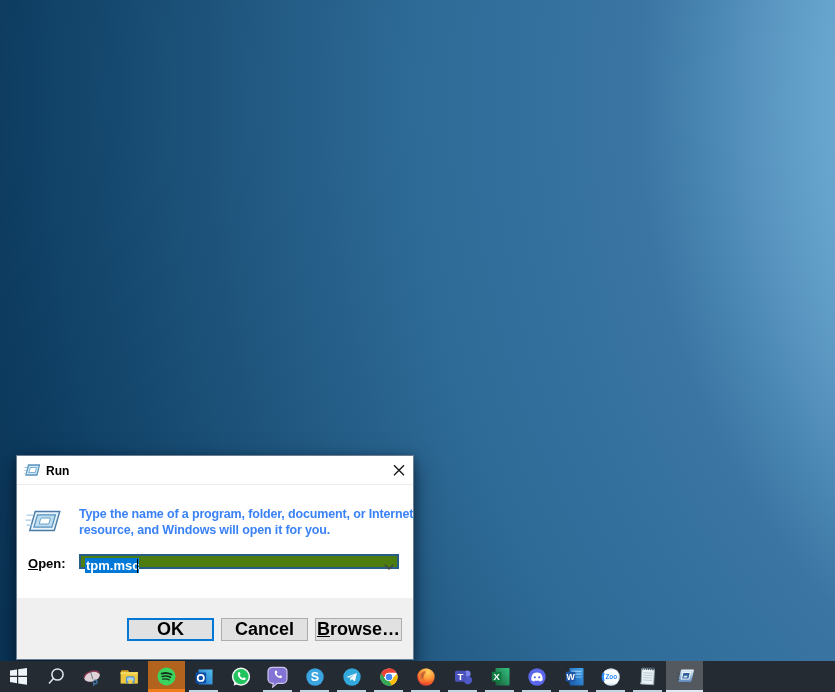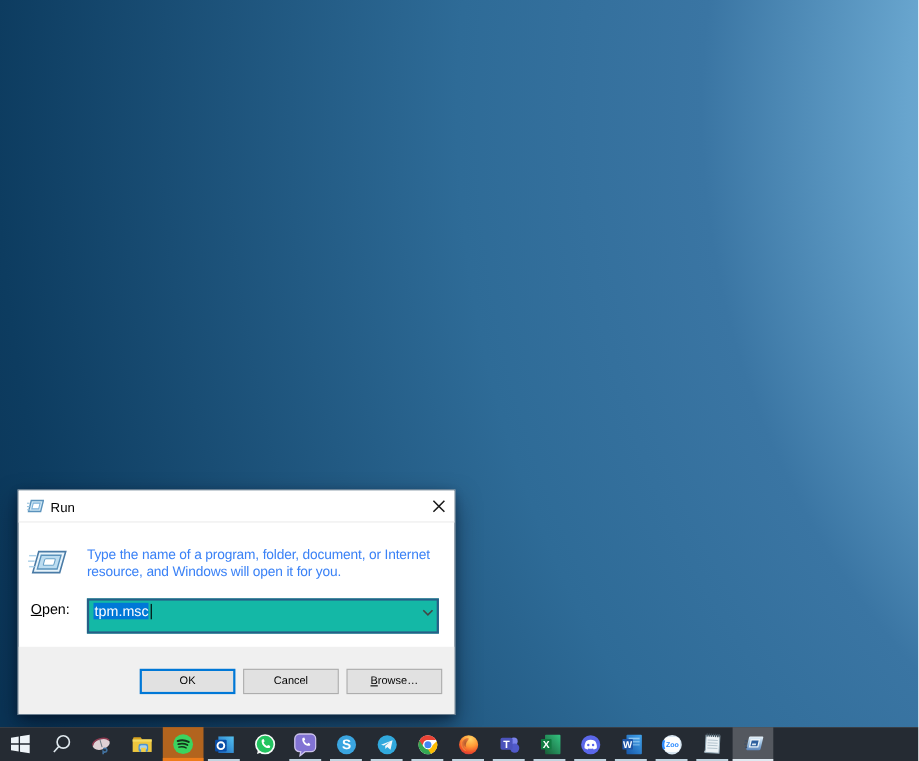--- a/index.html
+++ b/index.html
@@ -10,35 +10,35 @@
     background: radial-gradient(circle 1500px at 1400px 100px,
       #74aad2 0px, #74aad2 500px, #68a5ce 575px, #3a75a3 762px, #2e6b97 984px, #0d3c60 1404px, #0a3456 1500px);
   }
   .taskbar {
     position:absolute; left:0; top:661px; width:835px; height:31px;
     background:#252b33;
   }
   .tile { position:absolute; top:0; height:31px; width:37px; }
   .underline { position:absolute; bottom:0; left:4px; width:29px; height:2.5px; background:#c2d4e0; }
   .dialog {
-    position:absolute; left:16px; top:445px; width:398px; height:205px;
+    position:absolute; left:16px; top:455px; width:398px; height:205px;
     background:#fff; border:1px solid rgba(28,58,85,0.65);
     box-shadow: 0 10px 22px rgba(0,10,25,0.5), 0 3px 8px rgba(0,10,25,0.4);
-    font-size:13px; color:#000;
+    font-size:13px; color:#000;font-weight:bold;
   }
   .titlebar { position:absolute; left:0; top:0; width:100%; height:29px; background:#fff; }
   .title-text { position:absolute; left:29px; top:8px; font-size:12px; color:#000; }
   .closex { position:absolute; right:0; top:0; width:45px; height:29px; }
   .bodytext { position:absolute; left:62px; top:50px; width:340px; font-size:12.5px; letter-spacing:-0.15px; line-height:16.4px; color:#3b82f6; white-space:nowrap; }
   .openlbl { position:absolute; left:11px; top:100px; font-size:13px; }
-  .combo { position:absolute; left:62px; top:98px; width:320px; height:32px; background:#14b8a6; border:2px solid #275e87; }
+  .combo { position:absolute; left:62px; top:98px; width:320px; height:15px; background:#4d7c0f; border:2px solid #275e87; }
   .combo .sel { position:absolute; left:4px; top:2px; height:15px; background:#0078d7; color:#fff; font-size:13px; line-height:15px; padding:0 0 0 1px; }
   .combo .chev { position:absolute; right:3px; top:7px; }
   .footer { position:absolute; left:0; top:142px; width:100%; height:61px; background:#f0f0f0; }
-  .btn { position:absolute; top:162px; width:87px; height:23px; background:#e1e1e1; border:1px solid #adadad; font-size:10px; text-align:center; line-height:21px; }
+  .btn { position:absolute; top:162px; width:87px; height:23px; background:#e1e1e1; border:1px solid #adadad; font-size:18px; text-align:center; line-height:21px; }
   .btn.ok { left:110px; border:2px solid #0078d7; line-height:19px; }
   .btn.cancel { left:204px;text-align:center; }
   .btn.browse { left:298px; }
   u { text-decoration:underline; }
 </style>
 </head>
 <body>
   <div class="desktop"></div>
 
   <div class="dialog">

